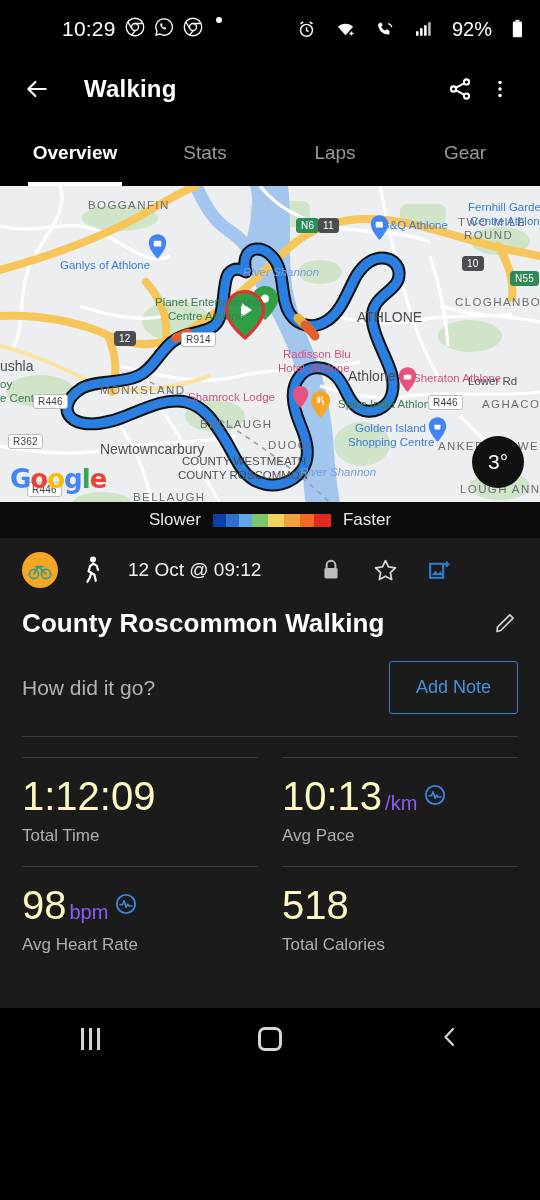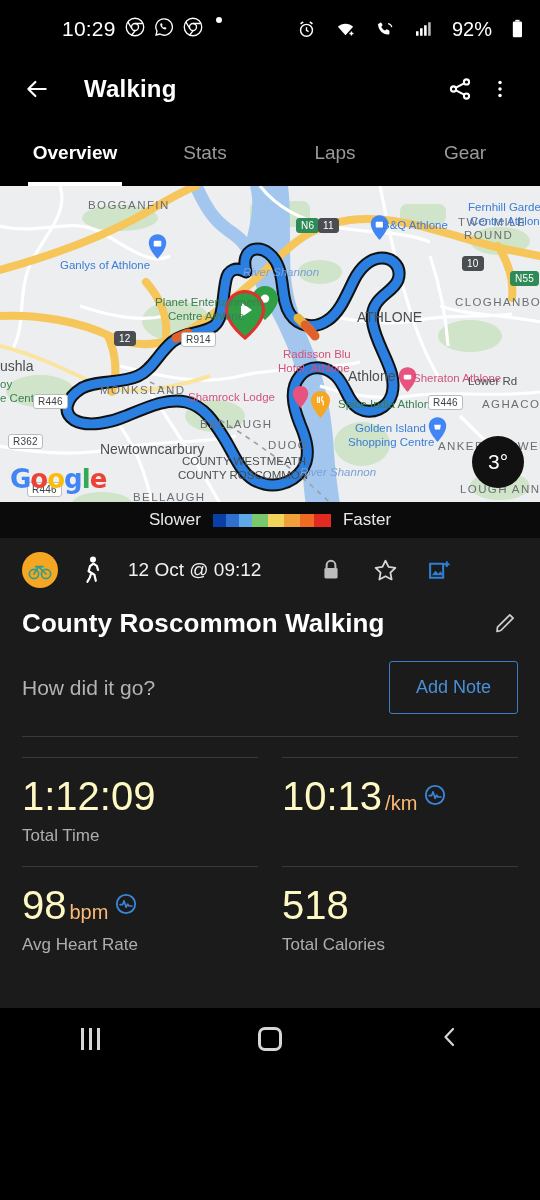--- a/index.html
+++ b/index.html
@@ -115,21 +115,21 @@
   .stats { padding: 0 22px; }
   .bigstat { padding-top: 16px; }
   .bigstat .val { color: #fff; font-size: 44px; font-weight: 700; letter-spacing:-.5px;}
   .bigstat .unit { color: #fff; font-size: 21px; font-weight: 400; margin-left: 4px;}
   .lbl { color: #aeaeae; font-size: 17px; margin-top: 7px; }
 
   .grid2 { display: flex; }
   .cell { flex: 1; padding-top: 16px; }
   .cell + .cell { padding-left: 24px; }
   .cell .val { color: #fef9c3; font-size: 40px; font-weight: 400; }
-  .cell .unit { color: #fdba74; font-size: 20px; margin-left: 3px;}
+  .cell .unit { color: #8b5cf6; font-size: 20px; margin-left: 3px;}
   .rowdivs { display: flex; margin-top: 20px; }
   .rowdivs .d { flex: 1; height: 1px; background: #3a3a3a; }
   .rowdivs .d + .d { margin-left: 24px; }
   .hrbadge { display: inline-block; vertical-align: 4px; margin-left: 7px; }
 
   
   .navbar {
     position: absolute; left: 0; bottom: 0; width: 540px; height: 62px; background: #000;
     display: flex; align-items: center;
   }
@@ -479,20 +479,21 @@
           <span class="val">1:12:09</span><span class="unit"></span>
           <div class="lbl">Total Time</div>
         </div>
         <div class="cell">
           <span class="val">10:13</span><span class="unit">/km</span><span class="hrbadge">
             <svg width="22" height="22" viewBox="0 0 24 24">
                 <circle cx="12" cy="12" r="10" fill="none" stroke="#3b86d8" stroke-width="2"></circle>
                 <path d="M5.5 12.6h2.8l1.6-4 2.2 7 1.7-3.6 1.4 2.2h3.3" stroke="#3b86d8" stroke-width="1.8" fill="none" stroke-linejoin="round" stroke-linecap="round"></path>
               </svg>
           </span>
+          <div class="lbl">Avg Pace</div>
         </div>
       </div>
 
       <div class="rowdivs">
           <div class="d"></div>
           <div class="d"></div>
         </div>
       <div class="grid2">
         <div class="cell">
           <span class="val">98</span><span class="unit">bpm</span><span class="hrbadge">

